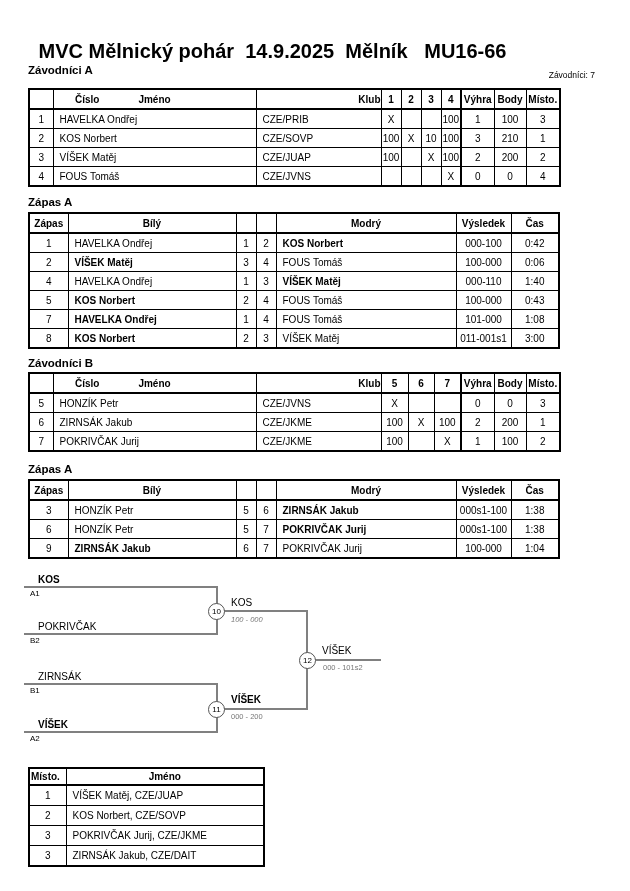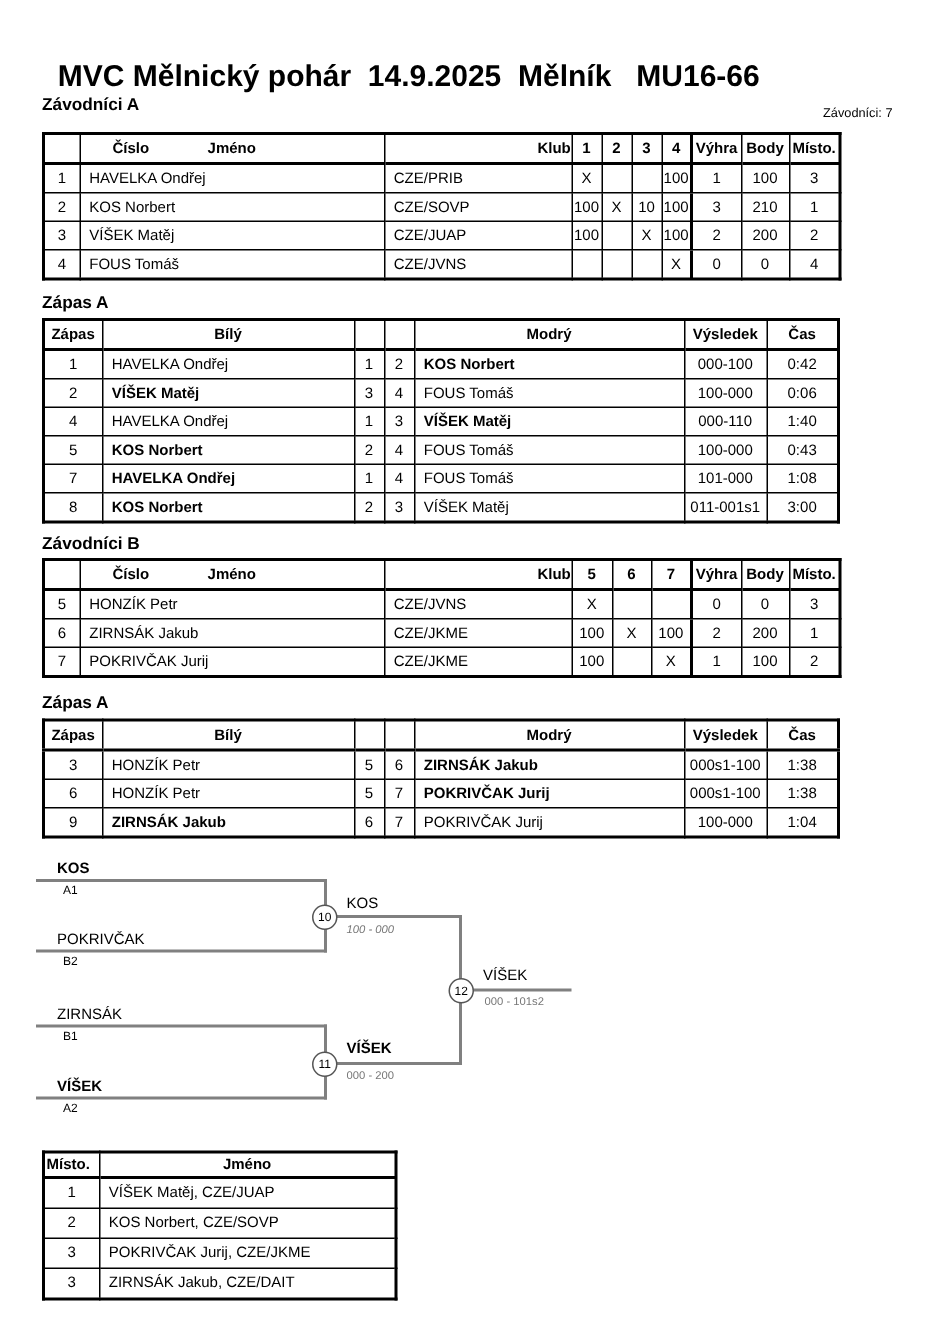--- a/index.html
+++ b/index.html
@@ -27,21 +27,21 @@
   .t-rank th:nth-child(1){text-align:left;padding-left:1px;}
   .t-rank td:nth-child(2){text-align:left;padding-left:6px;margin-left:28px;}
   .t-rank td{height:19px;}
   .t-rank th{height:15px;}
   
   .bline{position:absolute;height:2px;background:#808080;}
   .bvline{position:absolute;width:2px;background:#808080;}
   .bcircle{position:absolute;width:15px;height:15px;border:1px solid #555;border-radius:50%;
            background:#fff;font-size:8px;line-height:15px;text-align:center;z-index:2;}
   .bname{position:absolute;font-size:10px;}
-  .bseed{position:absolute;font-size:8px;margin-left:12px;}
+  .bseed{position:absolute;font-size:8px;}
   .bscore{position:absolute;font-size:7.5px;color:#777;}
 </style>
 </head>
 <body>
 
 <div class="page">
 
   <div class="abs main-title" style="top:40px;left:0;width:545px;">MVC Mělnický pohár  14.9.2025  Mělník   MU16-66</div>
 
   <div class="abs sec-title" style="top:64px;left:28px;width:352px;">Závodníci A</div>

